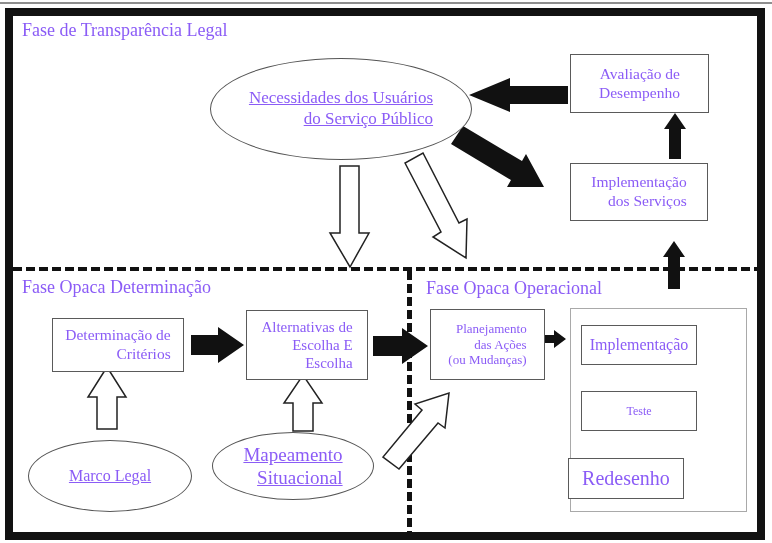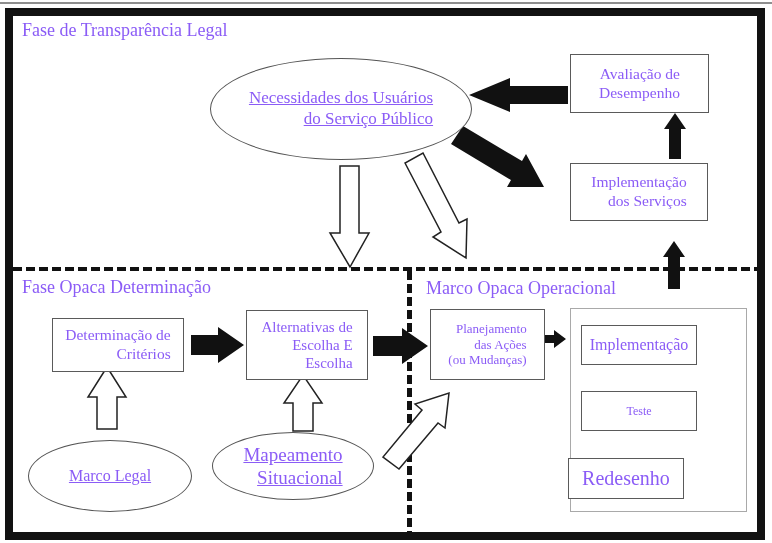--- a/index.html
+++ b/index.html
@@ -29,21 +29,21 @@
 
 <div class="stage">
 
   <div class="top-rule"></div>
   <div class="frame"></div>
   <div class="dash-h"></div>
   <div class="dash-v"></div>
 
   <div class="sec-label" style="left:22px;top:20px">Fase de Transparência Legal</div>
   <div class="sec-label" style="left:22px;top:277px">Fase Opaca Determinação</div>
-  <div class="sec-label" style="left:426px;top:278px">Marco Opaca Operacional</div>
+  <div class="sec-label" style="left:426px;top:278px">Fase Opaca Operacional</div>
 
   <svg class="arrows" viewBox="0 0 772 543">
 
     <polygon class="solid" points="568,86 510,86 510,78 469,95 510,112 510,104 568,104"></polygon>
     <polygon class="solid" points="451,144 511,180 507,187 544,187 526,154 522,161 463,126"></polygon>
     <polygon class="solid" points="681,159 681,129 686,129 675,113 664,129 669,129 669,159"></polygon>
     <polygon class="solid" points="680,289 680,257 685,257 674,241 663,257 668,257 668,289"></polygon>
     <polygon class="solid" points="191,355 218,355 218,363 244,345 218,327 218,335 191,335"></polygon>
     <polygon class="solid" points="373,356 402,356 402,364 428,346 402,328 402,336 373,336"></polygon>
     <polygon class="solid" points="540,343 554,343 554,348 566,339 554,330 554,335 540,335"></polygon>

